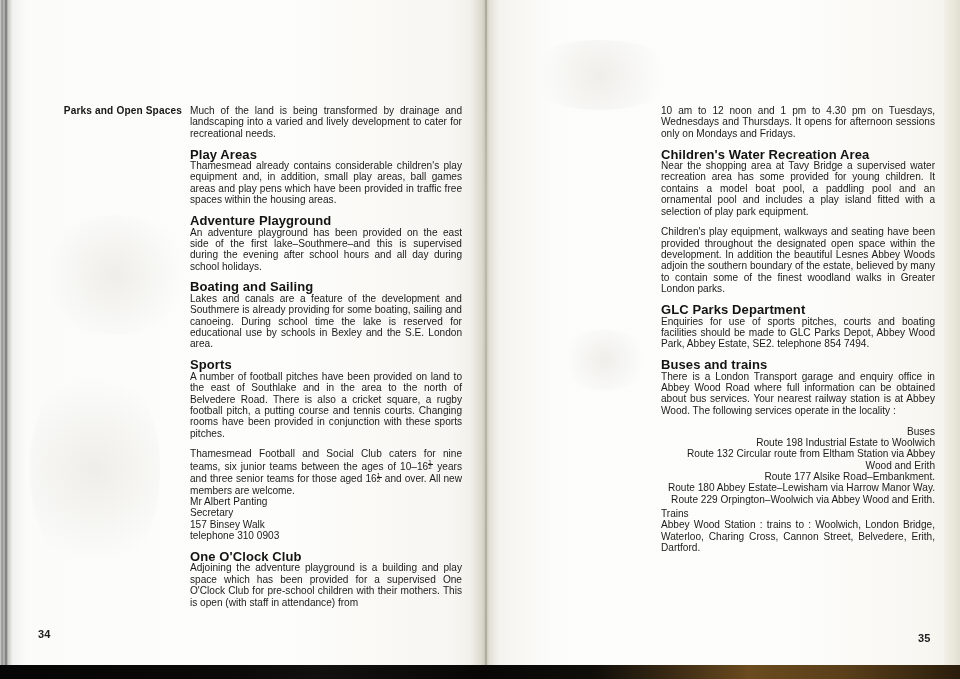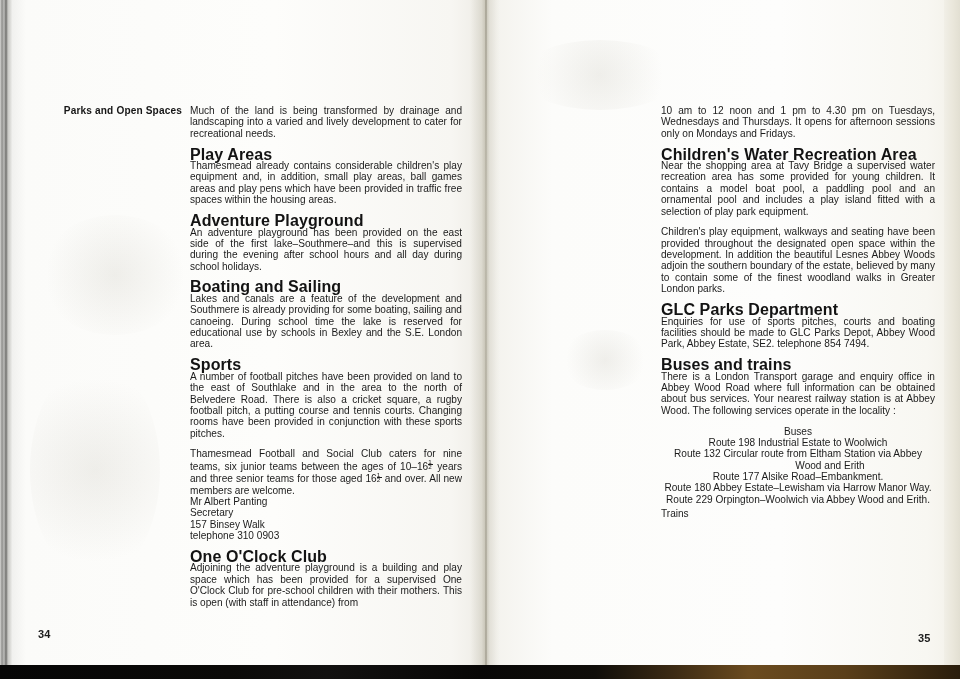--- a/index.html
+++ b/index.html
@@ -115,35 +115,35 @@
     font-weight: bold;
     color: #161616;
     text-align: right;
     letter-spacing: 0.15px;
   }
 
   p { margin: 0; }
   p.gap { margin-top: 9.5px; }
   h4 {
     margin: 0;
-    font-size: 16px;
+    font-size: 13px;
     line-height: 11.6px;
     font-weight: bold;
     color: #131313;
     text-align: left;
     letter-spacing: 0.1px;
   }
   h4.gap { margin-top: 9.5px; }
   .flush { text-align: left; }
   .lastline-left > :last-child { text-align: left; }
 
   
   .routes { margin: 0; }
   .routes .r {
-    text-align: center;
+    text-align: right;
     padding-left: 64px;
     text-indent: -64px;
   }
   .plain-list .ln { text-align: left; }
 
   
   .frac {
     display: inline-block;
     position: relative;
     width: 5px;
@@ -256,18 +256,19 @@
       <p class="r" style="margin-top:9.5px; padding-left:0; text-indent:0;">Buses</p>
       <p class="r">Route 198 Industrial Estate to Woolwich</p>
       <p class="r">Route 132 Circular route from Eltham Station via Abbey Wood and Erith</p>
       <p class="r">Route 177 Alsike Road–Embankment.</p>
       <p class="r">Route 180 Abbey Estate–Lewisham via Harrow Manor Way.</p>
       <p class="r">Route 229 Orpington–Woolwich via Abbey Wood and Erith.</p>
     </div>
 
     <div>
       <p class="flush" style="margin-top:3px;">Trains</p>
+      <p>Abbey Wood Station : trains to : Woolwich, London Bridge, Waterloo, Charing Cross, Cannon Street, Belvedere, Erith, Dartford.</p>
     </div>
   </div>
 
   <div class="folio folio-right">35</div>
 
 </div>
 
 </body></html>

